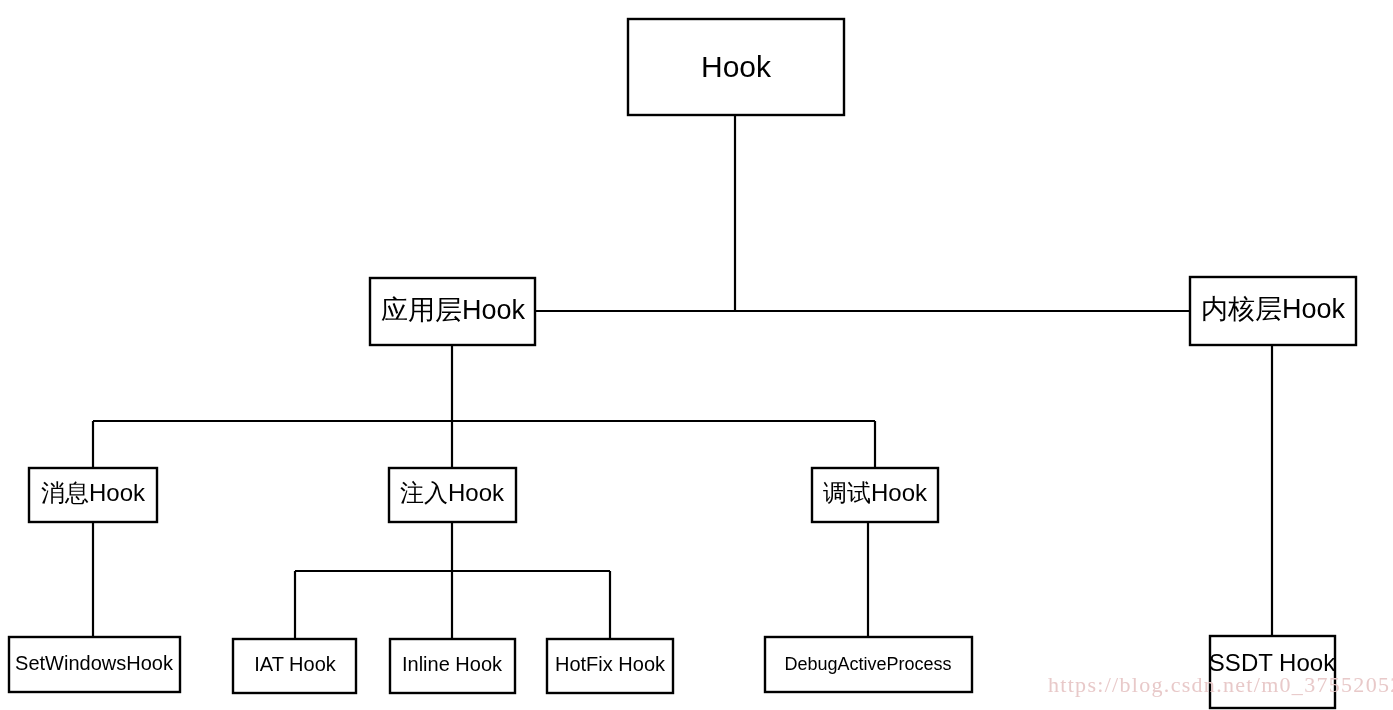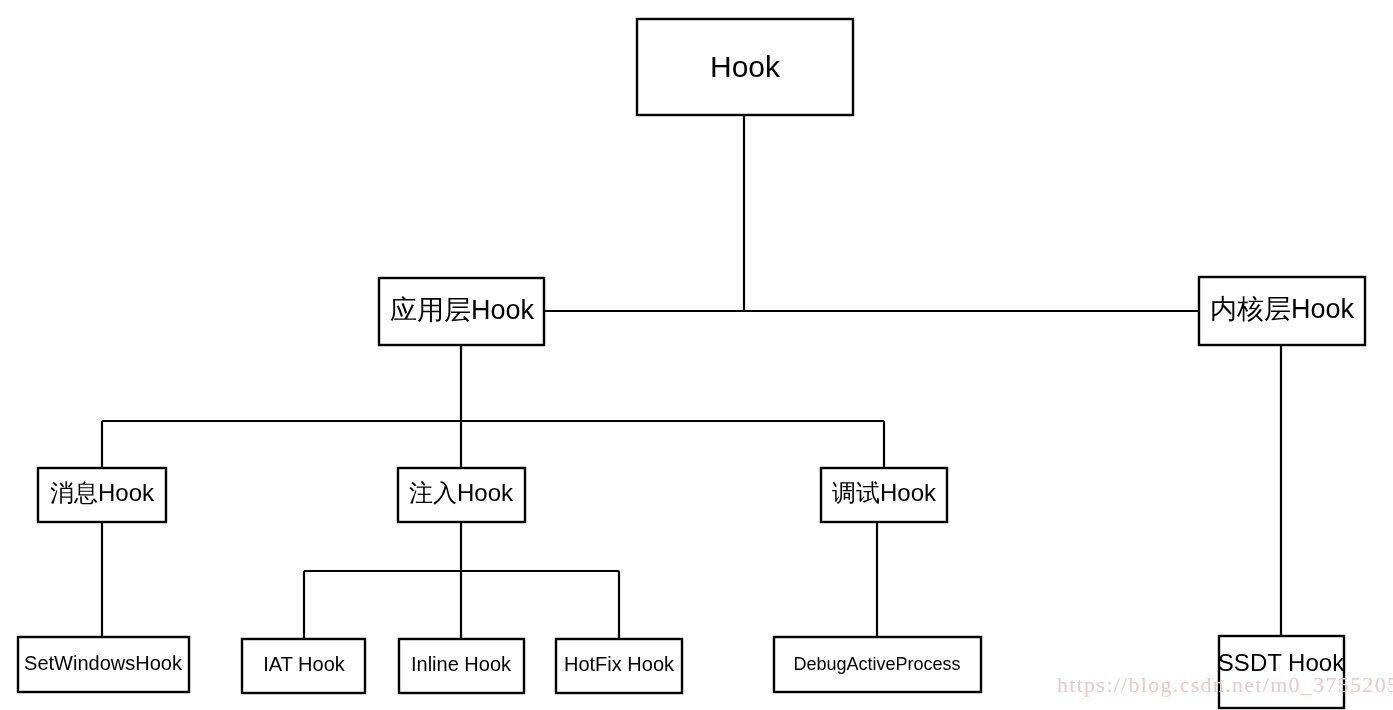--- a/index.html
+++ b/index.html
@@ -13,21 +13,20 @@
     position: relative;
     overflow: hidden;
     font-family: "Liberation Sans", "DejaVu Sans", sans-serif;
   }
   #diagram-root {
     position: absolute;
     top: 0;
     left: 0;
     width: 1162px;
     height: 710px;
-    margin-left: 9px;
   }
   svg#tree-svg {
     display: block;
     width: 1393px;
     height: 710px;
   }
   .node-box {
     fill: #ffffff;
     stroke: #000000;
     stroke-width: 2.4;

